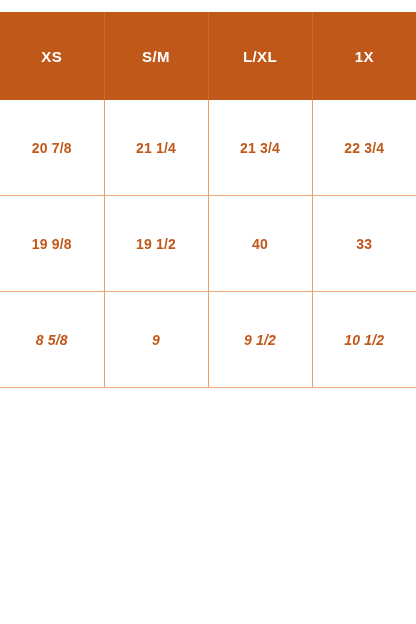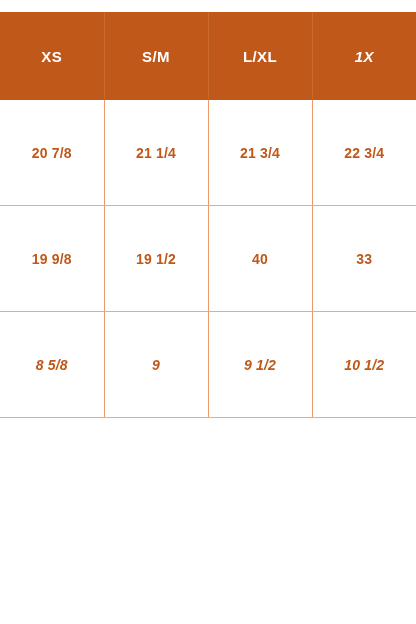--- a/index.html
+++ b/index.html
@@ -43,33 +43,32 @@
     font-weight: bold;
     letter-spacing: 0.4px;
     text-align: center;
     vertical-align: middle;
     padding: 0;
     border: 0;
     border-right: 1px solid #CB6B30;
   }
   thead th.header-cell:last-child {
     border-right: 0;
-    font-style: italic;
   }
 
   tbody td.data-cell {
-    height: 73px;
+    height: 95px;
     background: #ffffff;
     color: #C0581A;
     font-size: 14px;
     font-weight: bold;
     letter-spacing: 0.2px;
     text-align: center;
     vertical-align: middle;
-    padding: 16px;
+    padding: 0;
     border-right: 1px solid #EC9A66;
     border-bottom: 1px solid #EFA97C;
   }
   tbody td.data-cell:last-child {
     border-right: 0;
     text-align: center;
   }
   tbody tr:last-child td.data-cell {
     border-bottom: 1px solid #EFA97C;
     font-style: italic;

